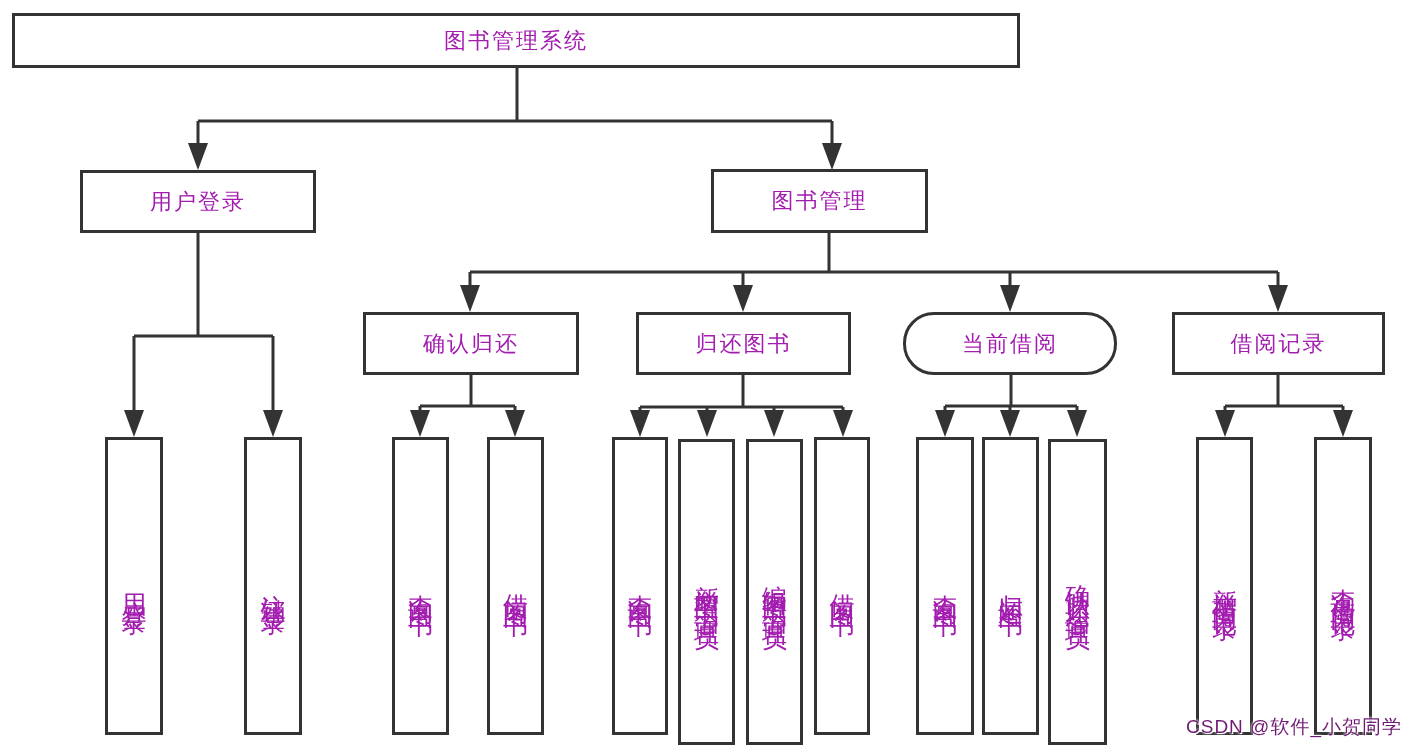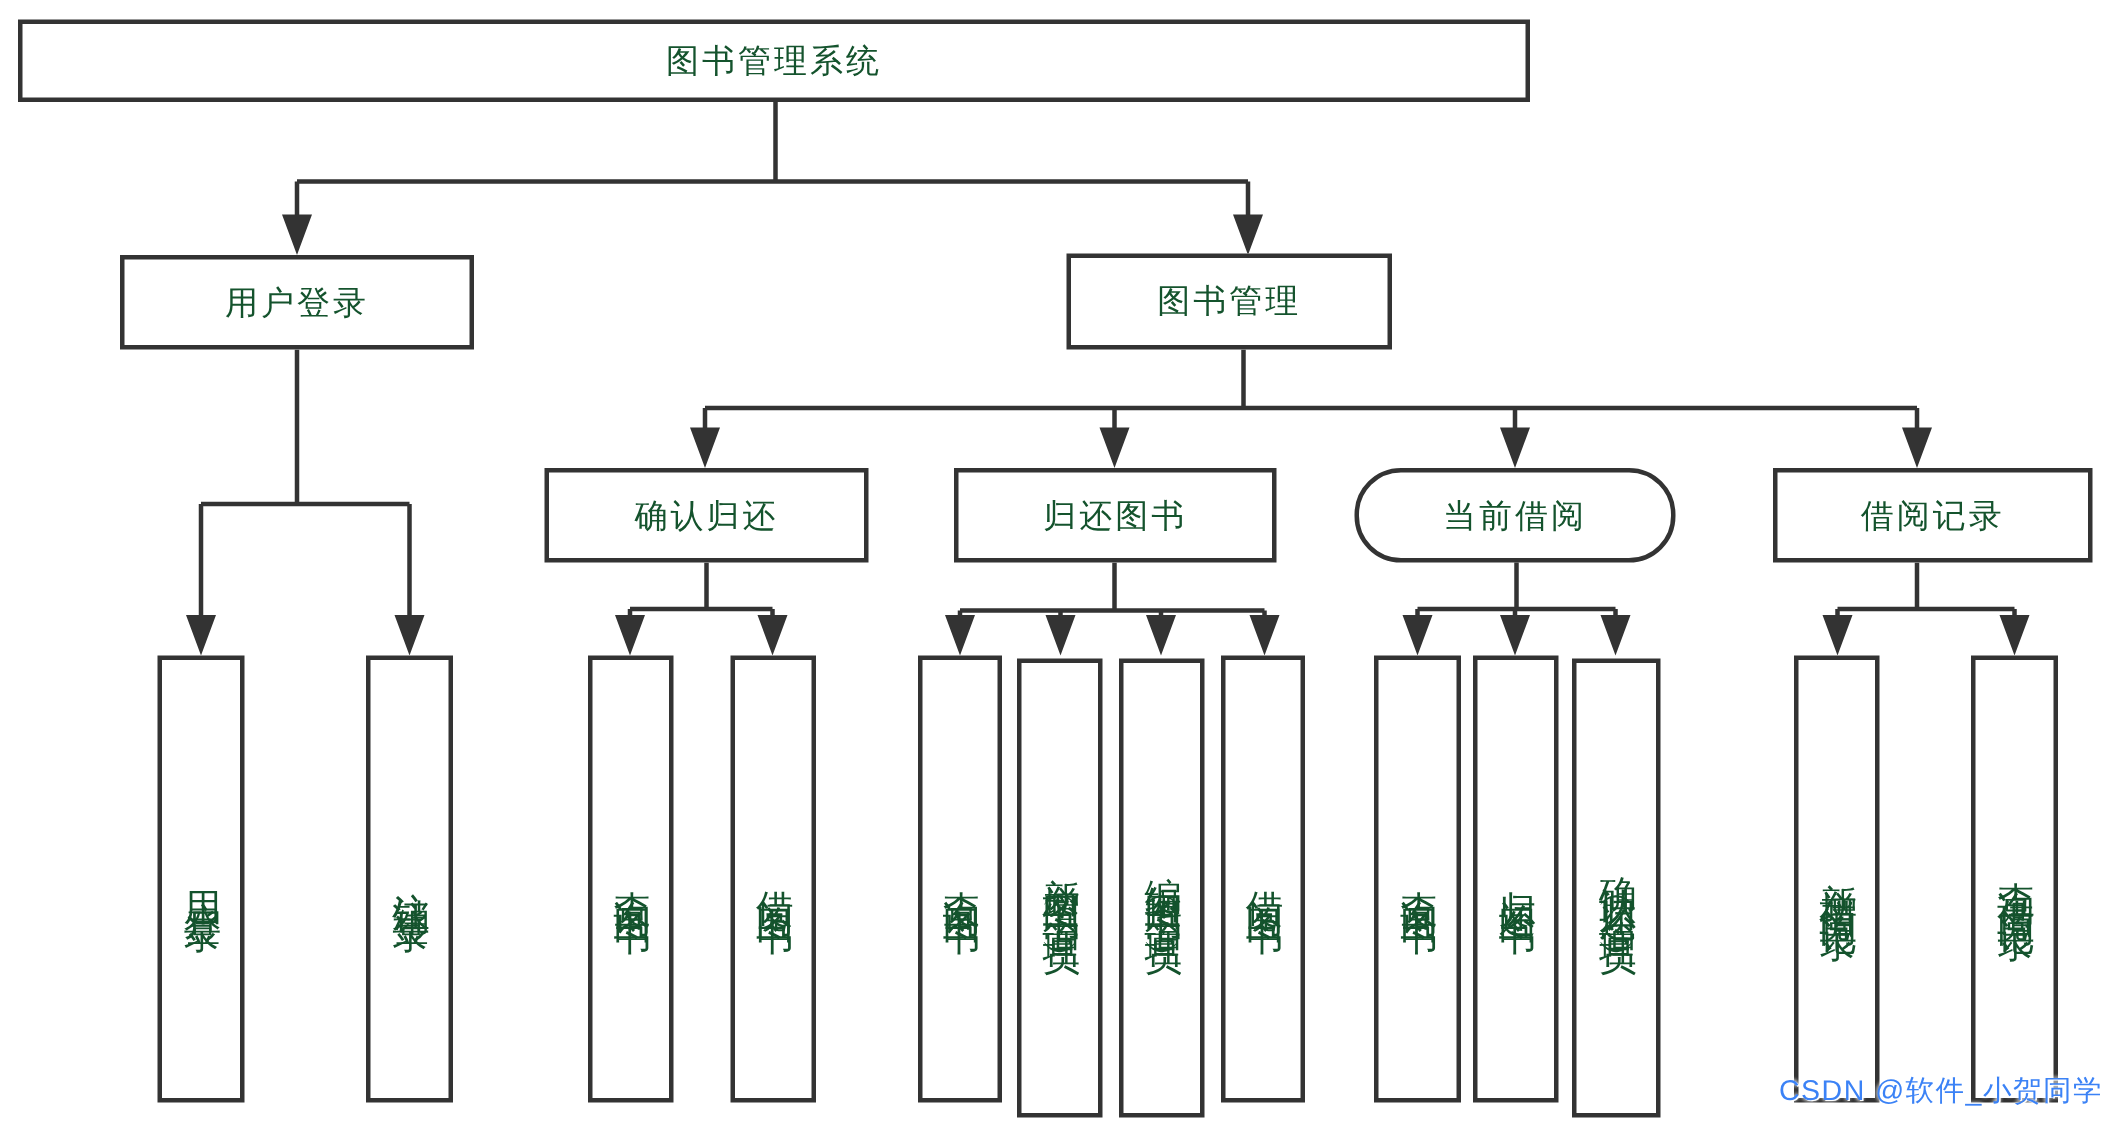--- a/index.html
+++ b/index.html
@@ -4,47 +4,47 @@
 <style>
   html,body{margin:0;padding:0;background:#fff;}
   body{width:1405px;height:747px;overflow:hidden;
        font-family:"Liberation Sans","DejaVu Sans",sans-serif;}
   .canvas{position:relative;width:1405px;height:747px;background:#fff;}
   .wires{position:absolute;left:0;top:0;}
   .wires path.line{stroke:#333;stroke-width:3;fill:none;}
   .wires path.head{fill:#333;stroke:none;}
   .node{position:absolute;box-sizing:border-box;background:#fff;
         border:3px solid #333;display:flex;align-items:center;justify-content:center;
-        color:#14532d;}
+        color:#a21caf;}
   .h-node{font-size:22px;letter-spacing:2px;white-space:nowrap;}
   .v-node{writing-mode:vertical-rl;text-orientation:mixed;
           font-size:25px;letter-spacing:6px;line-height:1;}
   
   .n-root{left:12px;top:13px;width:1008px;height:55px;}
   .n-l2-login{left:80px;top:170px;width:236px;height:63px;}
   .n-l2-mgmt{left:711px;top:169px;width:217px;height:64px;}
   .n-l3-recommend{left:363px;top:312px;width:216px;height:63px;}
   .n-l3-borrow{left:636px;top:312px;width:215px;height:63px;}
   .n-l3-current{left:903px;top:312px;width:214px;height:63px;border-radius:31px;}
-  .n-l3-records{left:1172px;top:312px;width:213px;height:63px;margin-left:10px;}
+  .n-l3-records{left:1172px;top:312px;width:213px;height:63px;}
   .n-lf-login1{left:105px;top:437px;width:58px;height:298px;}
   .n-lf-login2{left:244px;top:437px;width:58px;height:298px;}
   .n-lf-rec1{left:392px;top:437px;width:57px;height:298px;}
   .n-lf-rec2{left:487px;top:437px;width:57px;height:298px;}
   .n-lf-bor1{left:612px;top:437px;width:56px;height:298px;}
   .n-lf-bor2{left:678px;top:439px;width:57px;height:306px;}
   .n-lf-bor3{left:746px;top:439px;width:57px;height:306px;}
   .n-lf-bor4{left:814px;top:437px;width:56px;height:298px;}
   .n-lf-cur1{left:916px;top:437px;width:58px;height:298px;}
   .n-lf-cur2{left:982px;top:437px;width:57px;height:298px;}
   .n-lf-cur3{left:1048px;top:439px;width:59px;height:306px;}
   .n-lf-rcd1{left:1196px;top:437px;width:57px;height:298px;}
   .n-lf-rcd2{left:1314px;top:437px;width:58px;height:298px;}
   .watermark{position:absolute;left:1186px;top:714px;z-index:5;
-             font-size:19px;color:#3b82f6;letter-spacing:1px;white-space:nowrap;
+             font-size:19px;color:#701a75;letter-spacing:1px;white-space:nowrap;
              text-shadow:0 0 3px #fff,0 0 3px #fff,1px 1px 0 #fff;}
 </style>
 </head>
 <body>
 
 <div class="canvas">
 
   <svg class="wires" width="1405" height="747" viewBox="0 0 1405 747">
 
     <g>

